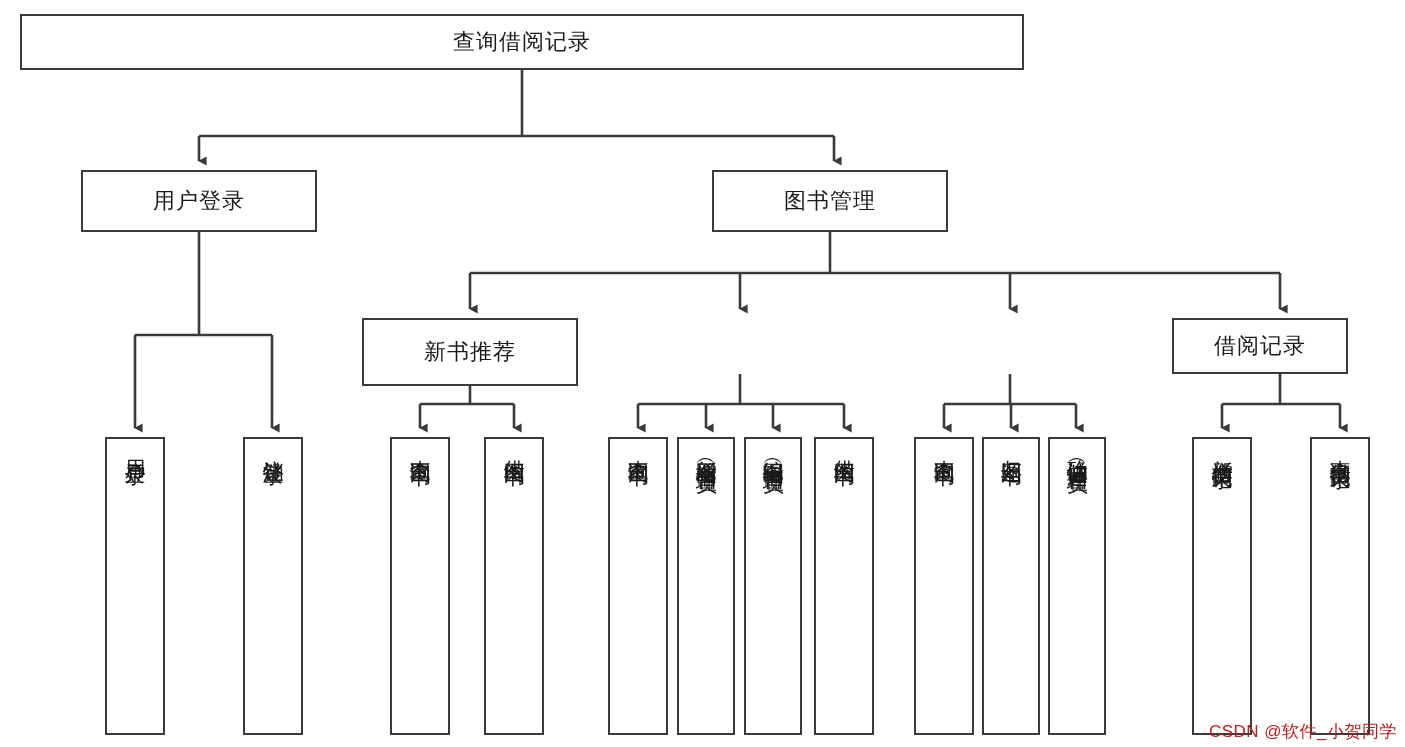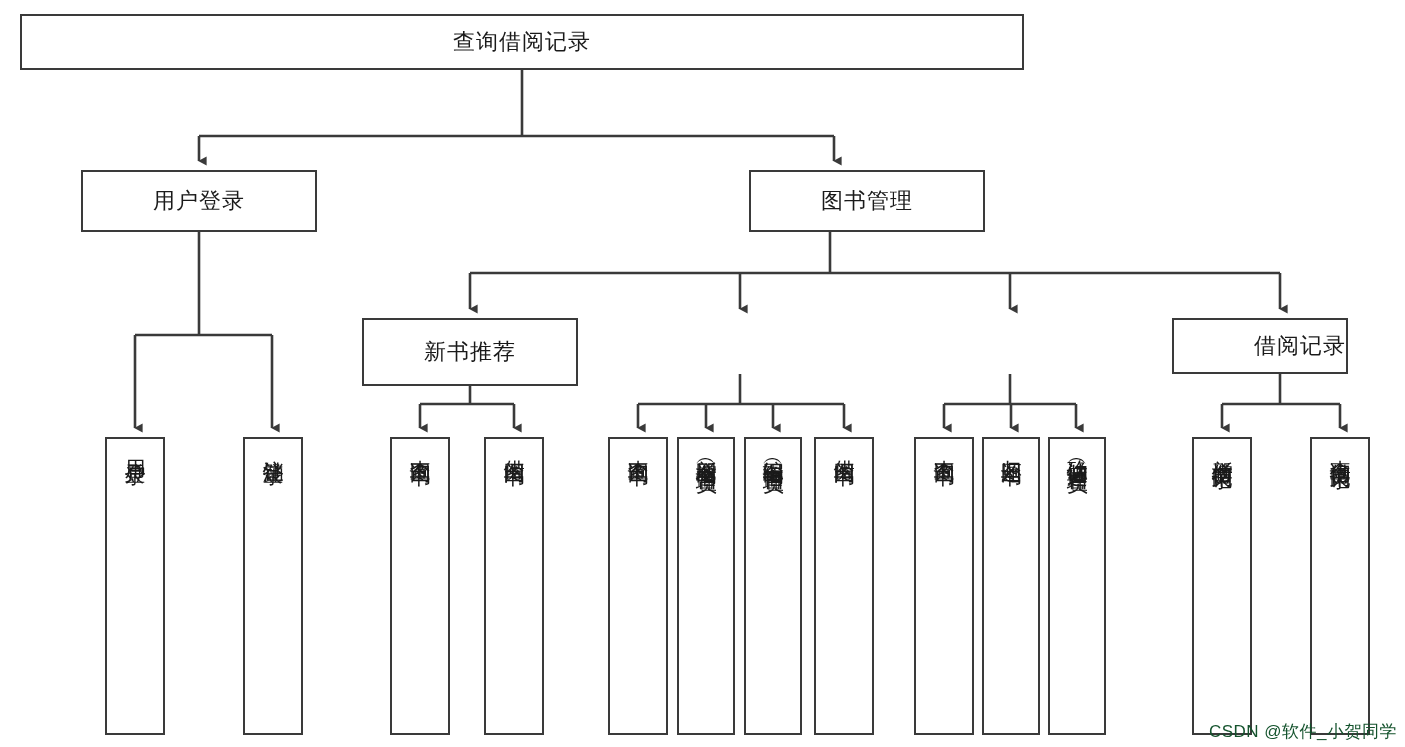--- a/index.html
+++ b/index.html
@@ -54,21 +54,21 @@
     white-space: nowrap;
   }
   .h-label {
     white-space: nowrap;
   }
   #watermark {
     position: absolute;
     right: 8px;
     bottom: 4px;
     font-size: 17px;
-    color: #14532d;
+    color: #b91c1c;
     z-index: 5;
     white-space: nowrap;
     letter-spacing: 0.5px;
   }
 </style>
 </head>
 <body>
 
 <div id="canvas">
 
@@ -122,28 +122,28 @@
     </g>
   </svg>
 
   <div class="node h-node" style="left:20px; top:14px; width:1004px; height:56px;">
     <span class="h-label">查询借阅记录</span>
   </div>
 
   <div class="node h-node" style="left:81px; top:170px; width:236px; height:62px;">
     <span class="h-label">用户登录</span>
   </div>
-  <div class="node h-node" style="left:749px; top:170px; width:236px; height:62px;">
+  <div class="node h-node" style="left:712px; top:170px; width:236px; height:62px;">
     <span class="h-label">图书管理</span>
   </div>
 
   <div class="node h-node" style="left:362px; top:318px; width:216px; height:68px;">
     <span class="h-label">新书推荐</span>
   </div>
-  <div class="node h-node" style="left:1172px; top:318px; width:176px; height:56px;justify-content:flex-end;">
+  <div class="node h-node" style="left:1172px; top:318px; width:176px; height:56px;">
     <span class="h-label">借阅记录</span>
   </div>
 
   <div class="node v-node" style="left:105px; top:437px; width:60px; height:298px;">
     <span class="v-label">用户登录</span>
   </div>
   <div class="node v-node" style="left:243px; top:437px; width:60px; height:298px;">
     <span class="v-label">注销登录</span>
   </div>
 

